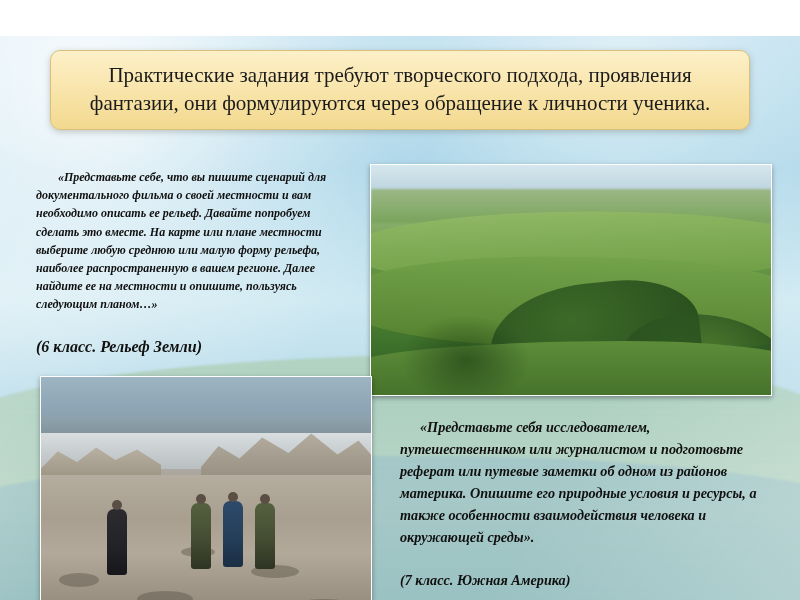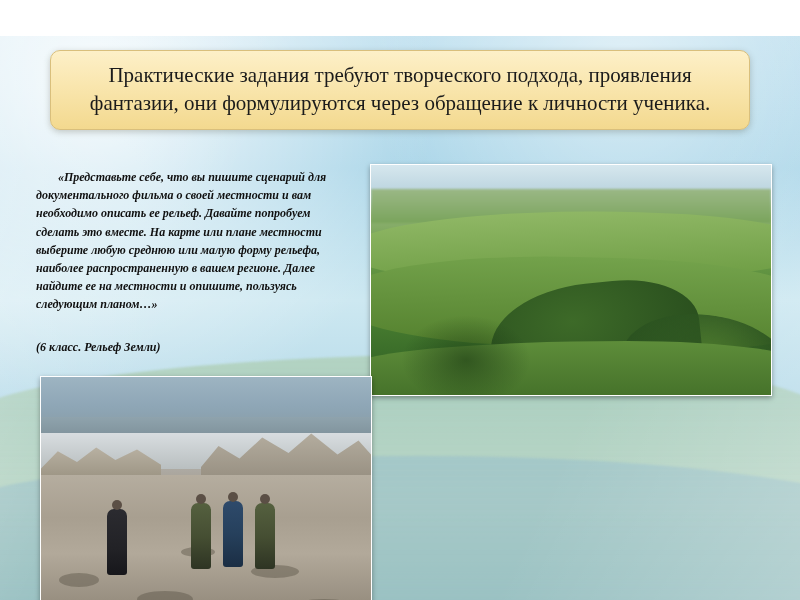--- a/index.html
+++ b/index.html
@@ -90,21 +90,21 @@
     color: #101010;
     text-indent: 22px;
   }
   .source-a {
     position: absolute;
     left: 36px; top: 302px;
     width: 318px;
     font-family: "Liberation Serif", serif;
     font-style: italic;
     font-weight: bold;
-    font-size: 12px;
+    font-size: 16px;
     line-height: 18px;
     color: #101010;
   }
 
   
   .quote-b {
     position: absolute;
     left: 400px; top: 380px;
     width: 370px;
     font-family: "Liberation Serif", serif;
@@ -286,14 +286,16 @@
         <span class="head"></span>
       </div>
     <div class="person blue" style="left:182px; top:124px;">
         <span class="head"></span>
       </div>
     <div class="person green" style="left:214px; top:126px;">
         <span class="head"></span>
       </div>
   </div>
 
+  <div class="quote-b">«Представьте себя исследователем, путешественником или журналистом и подготовьте реферат или путевые заметки об одном из районов материка. Опишите его природные условия и ресурсы, а также особенности взаимодействия человека и окружающей среды».</div>
+  <div class="source-b">(7 класс. Южная Америка)</div>
 
 </div>
 
 </body></html>

